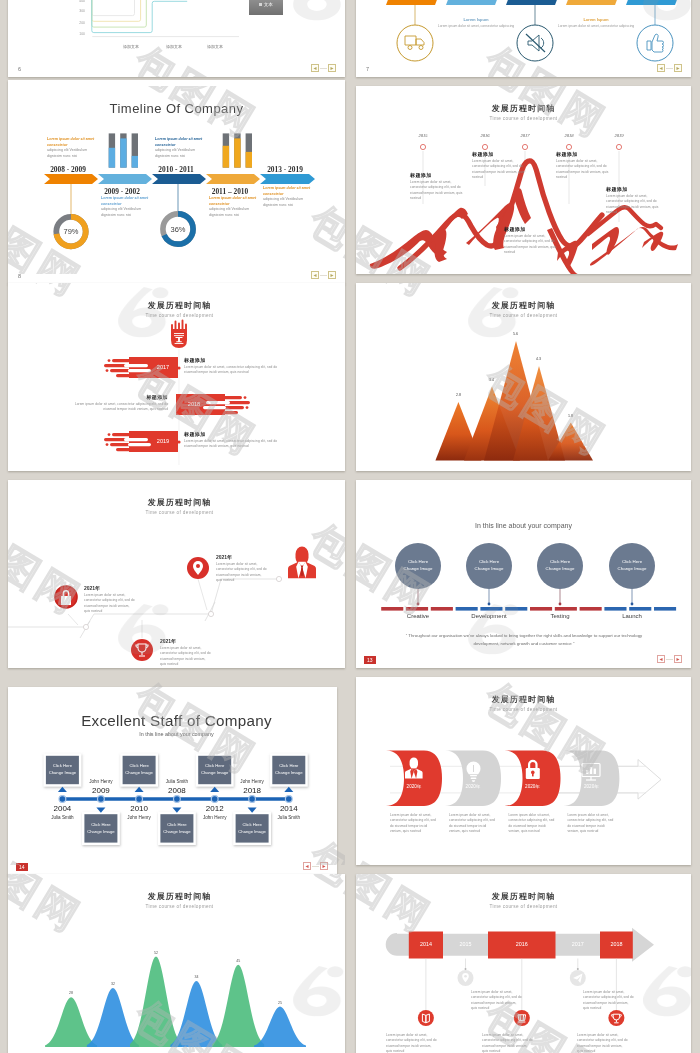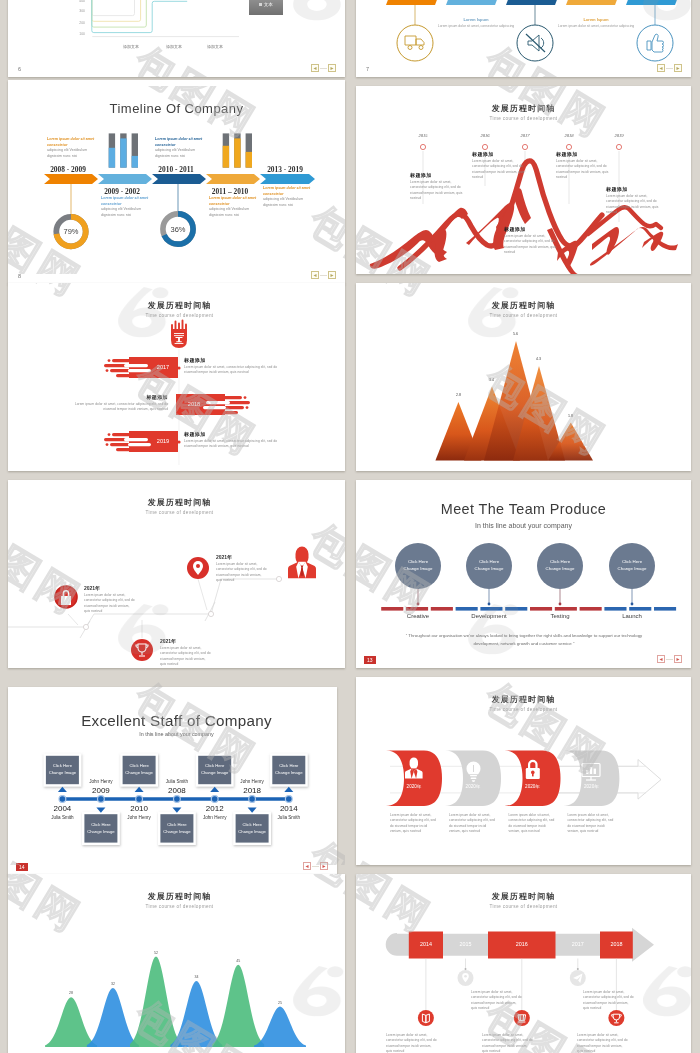--- a/index.html
+++ b/index.html
@@ -403,21 +403,20 @@
   </svg>
   <div style="position:absolute;left:76px;top:105px;width:40px;font-size:5px;color:#333;font-weight:bold">2021年</div>
   <div class="lorem" style="position:absolute;left:76px;top:113px;width:52px">Lorem ipsum dolor sit amet, consectetur adipiscing elit, sed do eiusmod tempor incidi veniam, quis nostrud</div>
   <div style="position:absolute;left:152px;top:158px;width:40px;font-size:5px;color:#333;font-weight:bold">2021年</div>
   <div class="lorem" style="position:absolute;left:152px;top:166px;width:52px">Lorem ipsum dolor sit amet, consectetur adipiscing elit, sed do eiusmod tempor incidi veniam, quis nostrud</div>
   <div style="position:absolute;left:208px;top:74px;width:40px;font-size:5px;color:#333;font-weight:bold">2021年</div>
   <div class="lorem" style="position:absolute;left:208px;top:82px;width:52px">Lorem ipsum dolor sit amet, consectetur adipiscing elit, sed do eiusmod tempor incidi veniam, quis nostrud</div>
 </div>
 
 <div class="slide" style="left:356px;top:480px;width:335px;height:188px">
-  <div style="position:absolute;left:0;top:21px;width:335px;text-align:center;font-size:14.4px;color:#3a3a3a;letter-spacing:.4px">Meet The Team Produce</div>
   <div style="position:absolute;left:0;top:42px;width:335px;text-align:center;font-size:7px;color:#5d5d5d">In this line about your company</div>
   <svg width="335" height="188" viewBox="0 0 335 188" style="position:absolute;left:0;top:0">
     <g fill="#6b7a90">
       <circle cx="62" cy="86" r="23"></circle>
         <circle cx="133" cy="86" r="23"></circle>
       <circle cx="204" cy="86" r="23"></circle>
         <circle cx="276" cy="86" r="23"></circle>
     </g>
     <g stroke-width="0.7">
       <line x1="62" y1="109" x2="62" y2="124" stroke="#8a5560"></line>

